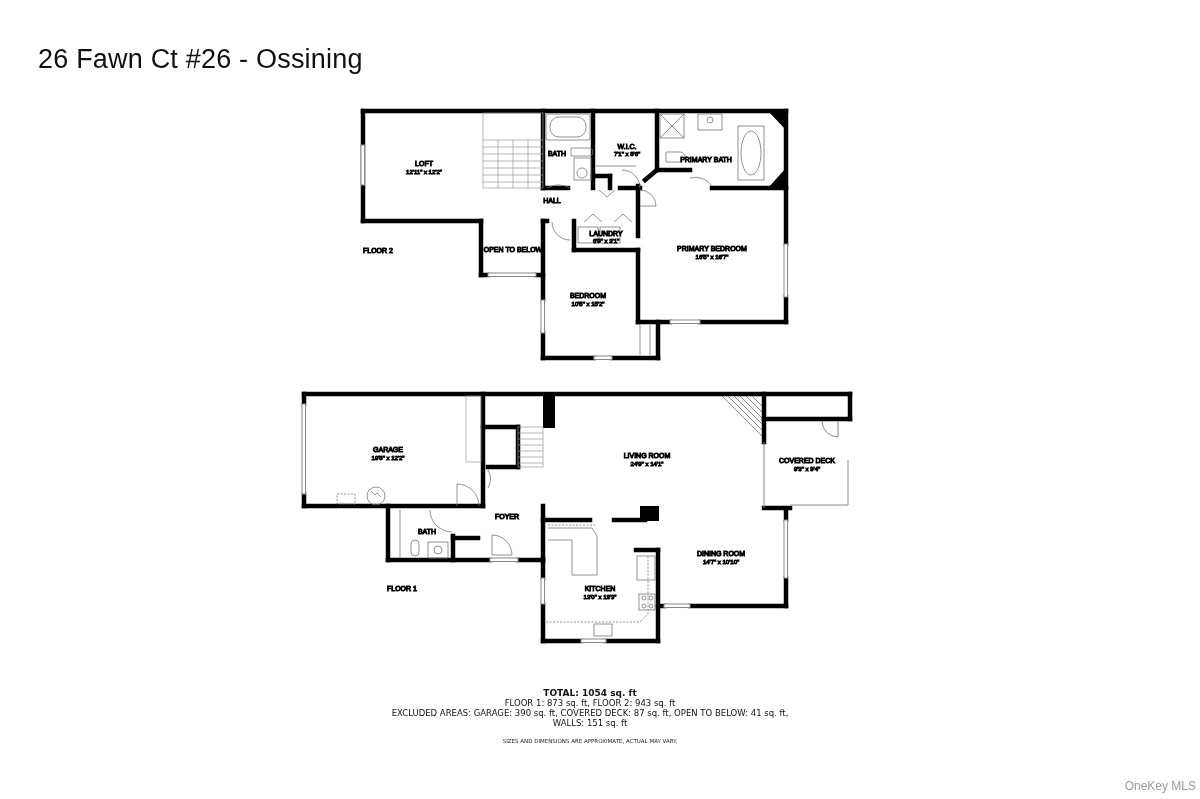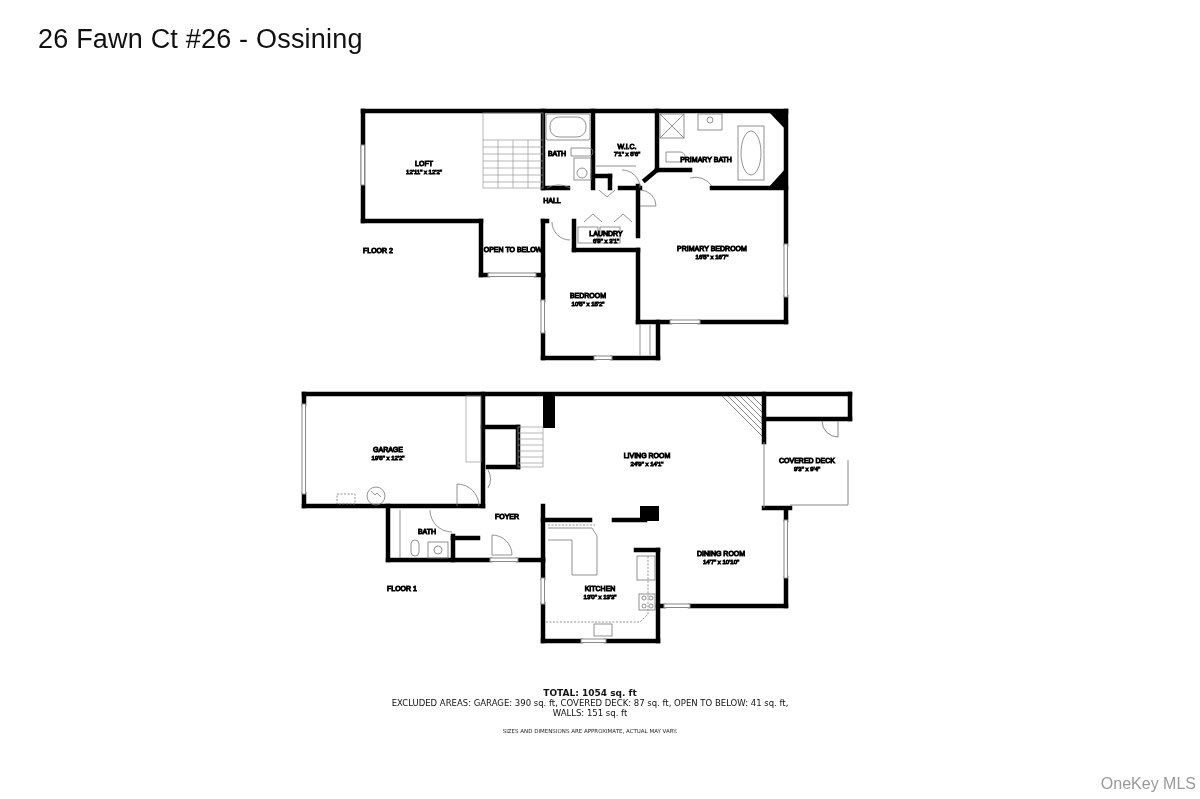--- a/index.html
+++ b/index.html
@@ -1,29 +1,29 @@
 <!DOCTYPE html>
 <html><head>
 <meta charset="utf-8">
 <style>
   html, body { margin: 0; padding: 0; background: #ffffff; }
   body { width: 1200px; height: 799px; position: relative; overflow: hidden;
          font-family: "DejaVu Sans", sans-serif; color: #111; }
-  .title { position: absolute; left: 38px; top: 24px; font-size: 27px;
+  .title { position: absolute; left: 38px; top: 44px; font-size: 27px;
            font-family: "Liberation Sans", sans-serif; color: #111; letter-spacing: 0.2px; }
   svg.plan { position: absolute; left: 0; top: 0; }
   .lbl { font-family: "Liberation Sans", sans-serif; font-size: 7px; fill: #222; text-anchor: middle; }
   .dim { font-family: "Liberation Sans", sans-serif; font-size: 6px; fill: #222; text-anchor: middle; }
   .flbl { font-family: "Liberation Sans", sans-serif; font-size: 7px; fill: #222; }
   .summary { position: absolute; left: 340px; top: 688px; width: 500px; text-align: center;
              font-family: "DejaVu Sans", sans-serif; font-size: 8.5px; line-height: 10px; color: #111; }
   .summary .total { font-weight: bold; font-size: 9px; }
   .summary .note { font-size: 5.5px; margin-top: 8px; color: #222; }
   .brand { position: absolute; right: 4px; bottom: 6px; font-family: "Liberation Sans", sans-serif;
-           font-size: 16px; color: #9a9a9a; }
+           font-size: 12px; color: #9a9a9a; }
 </style>
 </head>
 <body>
 
 <div class="title">26 Fawn Ct #26 - Ossining</div>
 
 <svg class="plan" width="1200" height="799" viewBox="0 0 1200 799">
 
   <g fill="none" stroke="#000">
 
@@ -263,18 +263,19 @@
     <text class="lbl" x="721" y="556">DINING ROOM</text>
     <text class="dim" x="721" y="564">14'7" x 10'10"</text>
     <text class="lbl" x="600" y="591">KITCHEN</text>
     <text class="dim" x="600" y="599">13'0" x 13'3"</text>
     <text class="flbl" x="387" y="591">FLOOR 1</text>
   </g>
 </svg>
 
 <div class="summary">
   <div class="total">TOTAL: 1054 sq. ft</div>
+  <div>FLOOR 1: 873 sq. ft, FLOOR 2: 943 sq. ft</div>
   <div>EXCLUDED AREAS: GARAGE: 390 sq. ft, COVERED DECK: 87 sq. ft, OPEN TO BELOW: 41 sq. ft,</div>
   <div>WALLS: 151 sq. ft</div>
   <div class="note">SIZES AND DIMENSIONS ARE APPROXIMATE, ACTUAL MAY VARY.</div>
 </div>
 
 <div class="brand">OneKey MLS</div>
 
 </body></html>

